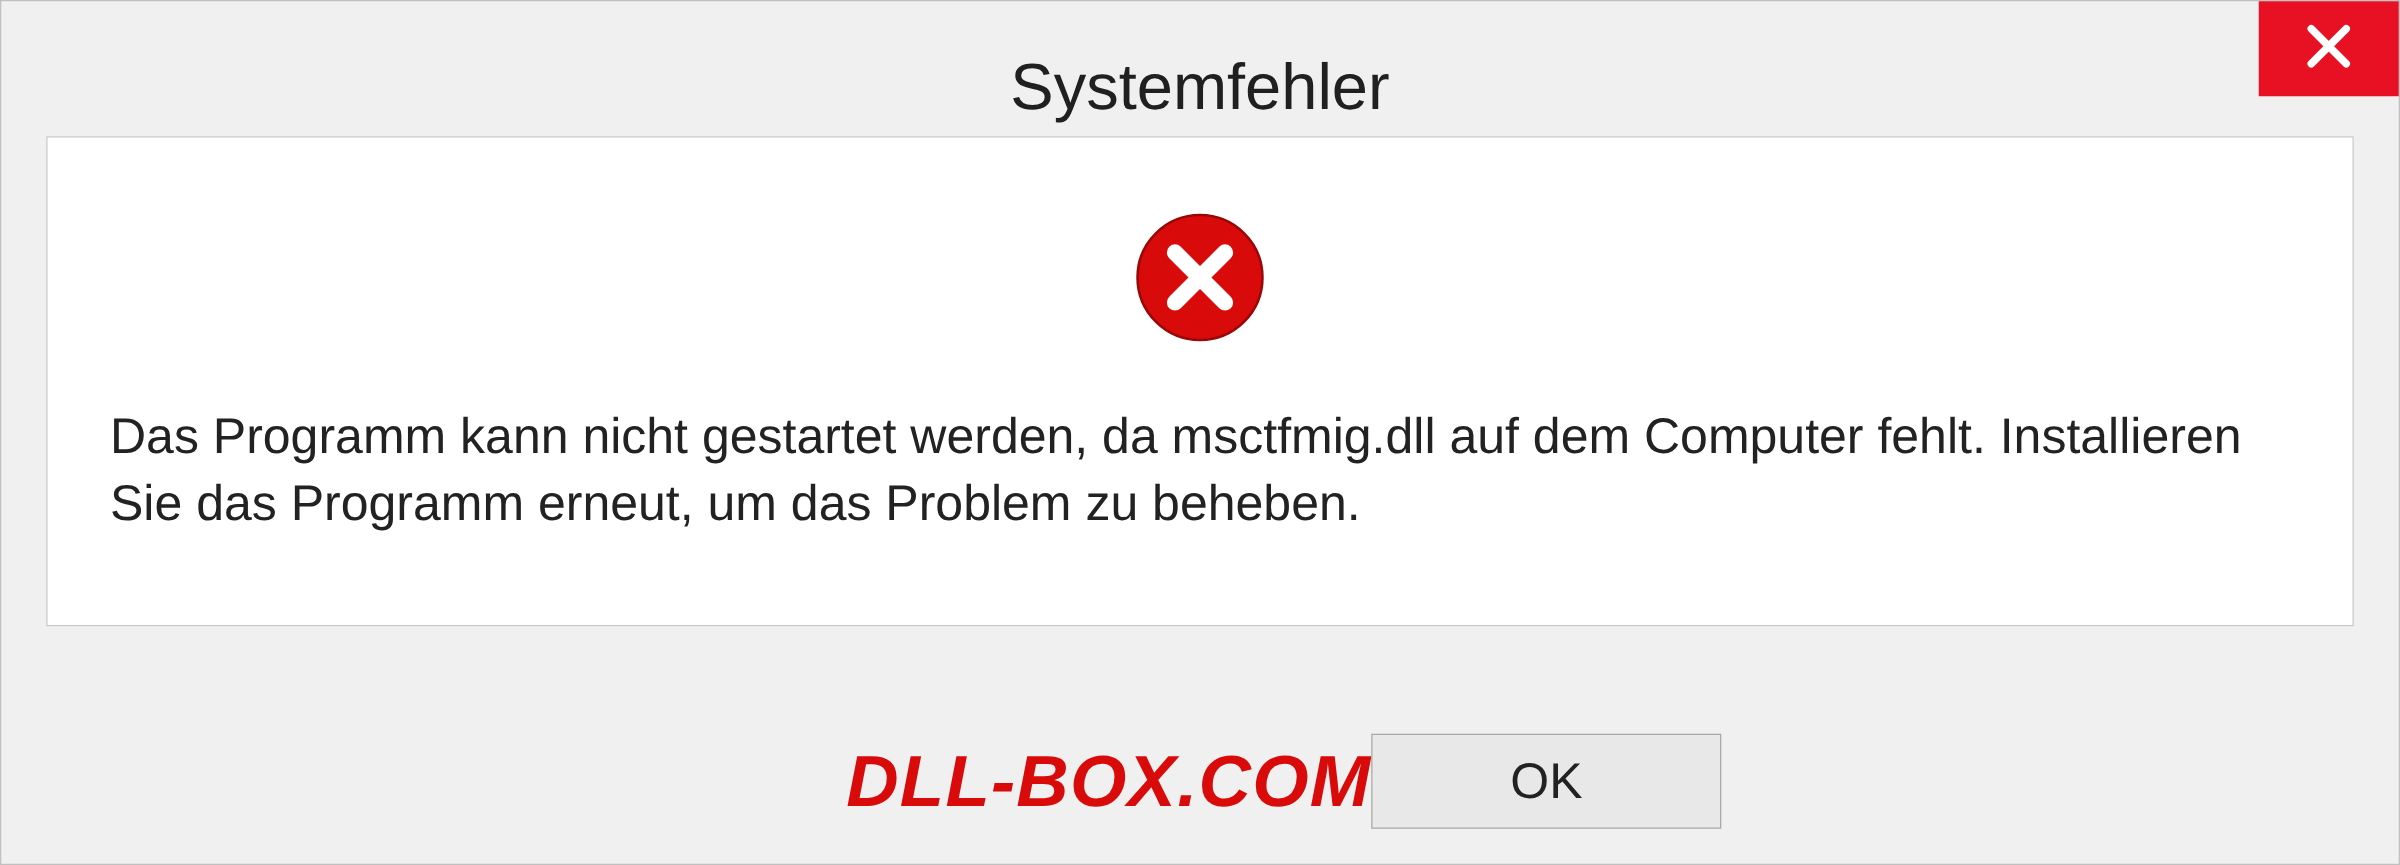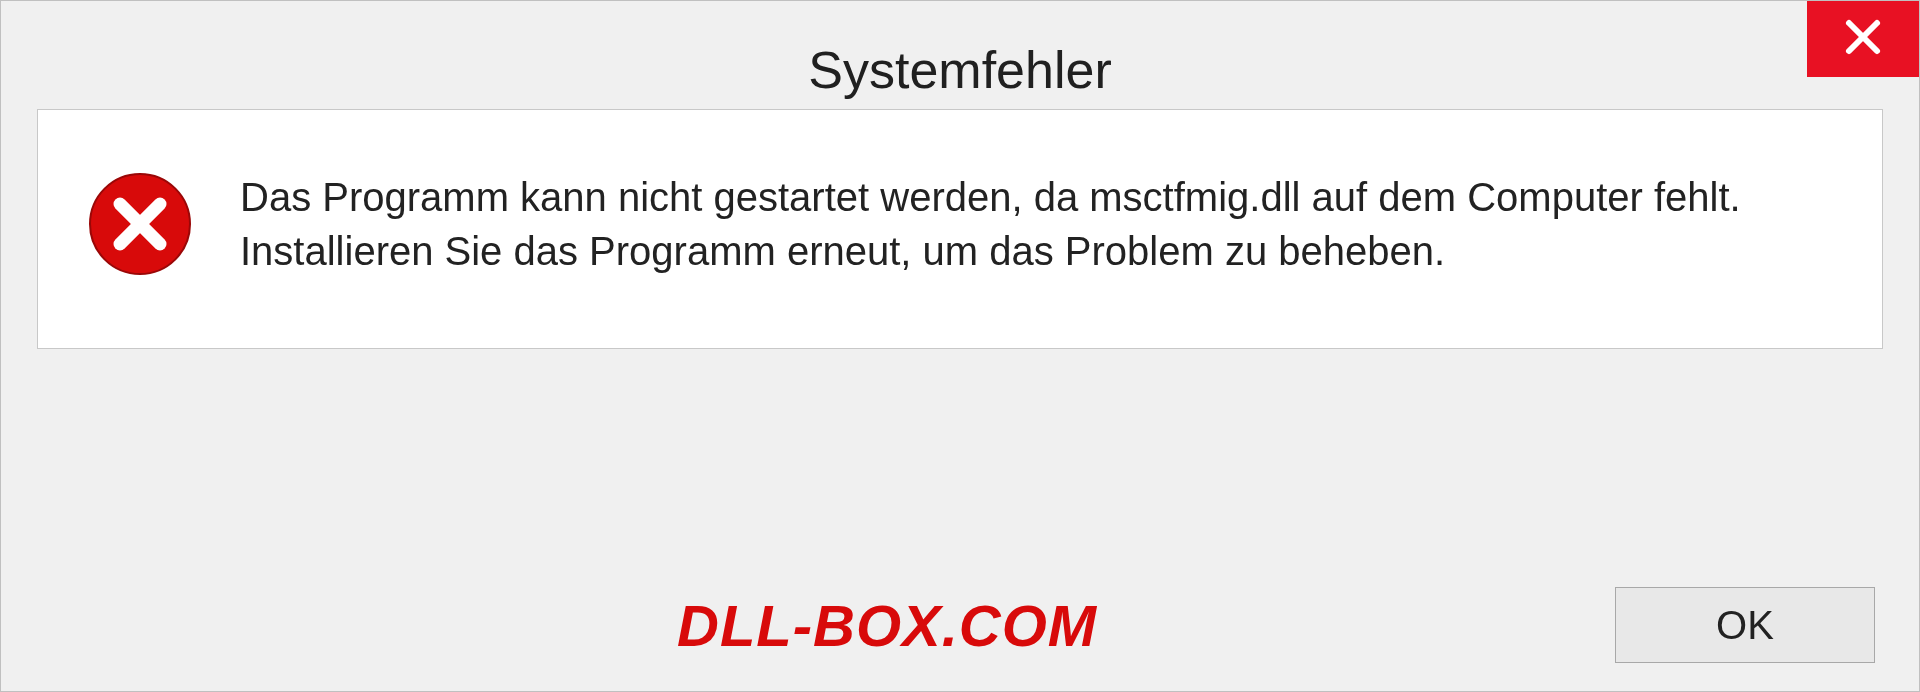--- a/index.html
+++ b/index.html
@@ -52,20 +52,21 @@
       height: 40px;
     }
     .content-panel {
       margin: 18px 36px 0 36px;
       background: #ffffff;
       border: 1px solid #c8c8c8;
       padding: 60px 50px 70px 50px;
       display: flex;
       align-items: center;
       gap: 48px;
+      flex-direction: column;
     }
     .error-icon {
       flex-shrink: 0;
       width: 104px;
       height: 104px;
     }
     .error-icon svg {
       width: 100%;
       height: 100%;
     }
@@ -74,34 +75,33 @@
       color: #222;
       line-height: 1.35;
     }
     .footer {
       position: absolute;
       bottom: 28px;
       left: 0;
       right: 0;
       display: flex;
       align-items: center;
-      justify-content: space-between;
       padding: 0 44px 0 36px;
     }
     .watermark {
       font-size: 58px;
       font-weight: 900;
       font-style: italic;
       color: #d80a0a;
       letter-spacing: 1px;
       font-family: Arial Black, Arial, sans-serif;
       margin-left: 640px;
     }
     .ok-btn {
-      width: 260px;
+      width: 280px;
       height: 76px;
       background: #e8e8e8;
       border: 1px solid #a8a8a8;
       font-size: 40px;
       color: #222;
       display: flex;
       align-items: center;
       justify-content: center;
       cursor: pointer;
       font-family: Arial, Helvetica, sans-serif;

